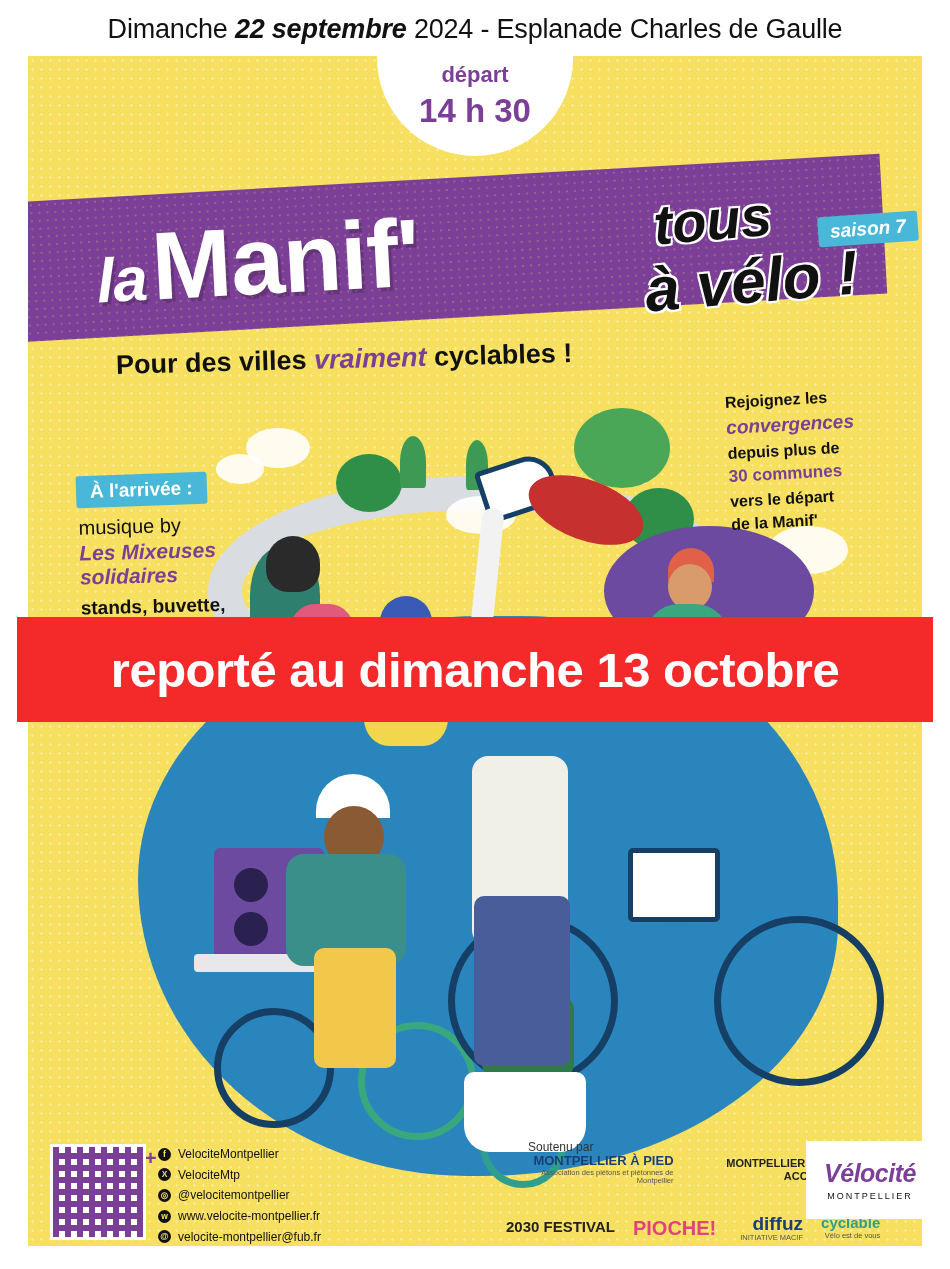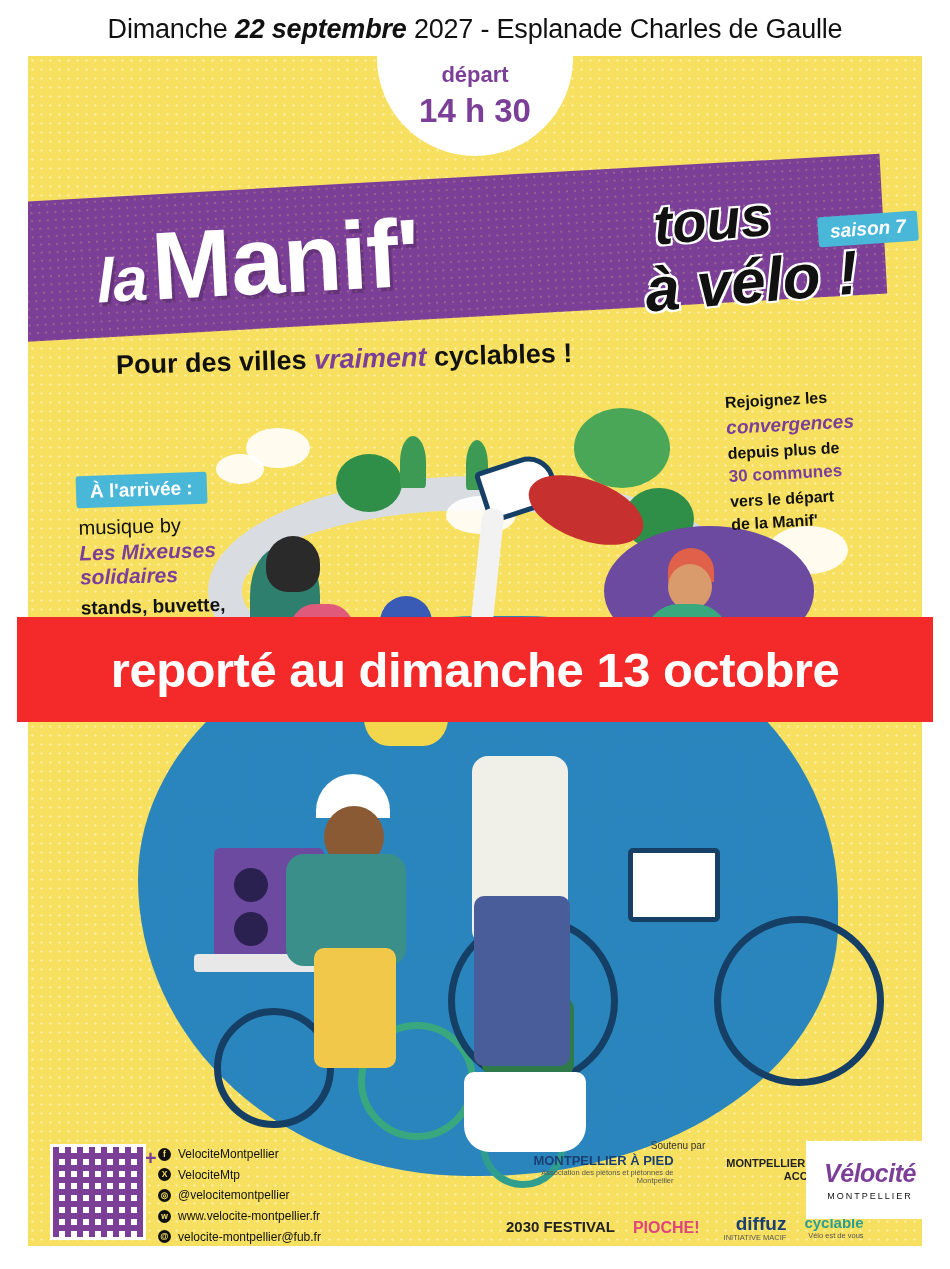--- a/index.html
+++ b/index.html
@@ -323,43 +323,42 @@
     text-align: center;
     flex: none;
     font-weight: bold;
   }
 
   .soutenu {
     position: absolute;
     top: 1084px; left: 500px;
     z-index: 20;
     width: 300px;
-    text-align: center;
-    font-size: 10px;
+    font-size: 12px;
     color: #333333;
   }
   .partner-row {
     position: absolute;
     z-index: 20;
     display: flex;
     align-items: center;
     gap: 18px;
   }
   .partner-row.r1 { top: 1098px; left: 490px; }
   .partner-row.r2 { top: 1157px; left: 478px; }
   .partner {
     font-size: 11px;
     font-weight: bold;
     color: #222222;
     text-align: right;
     line-height: 1.12;
   }
   .partner .sub { font-size: 7.5px; font-weight: normal; color: #555555; }
   .partner.mtp { color: #1b3f73; font-size: 13px; }
-  .partner.pioche { color: #e0447c; font-size: 16px; }
+  .partner.pioche { color: #e0447c; font-size: 20px; }
   .partner.diffuz { color: #1b3f73; font-size: 19px; margin-left: 6px; }
   .partner.cyclable { color: #2f9e8f; font-size: 15px; }
   .partner.festival { color: #222222; font-size: 15px; }
   .partner.vieux { color: #9a7b1f; font-size: 11px; }
 
   .velocite-logo {
     position: absolute;
     top: 1085px; left: 778px;
     width: 128px; height: 78px;
     background: #ffffff;
@@ -389,21 +388,21 @@
     width: 950px; height: 23px;
     background: #ffffff;
     z-index: 25;
   }
 </style>
 </head>
 <body>
 
 <div class="header-strip">
   <div class="header-text">
-    <span>Dimanche </span><b>22 septembre</b><span> 2027 - Esplanade Charles de Gaulle</span>
+    <span>Dimanche </span><b>22 septembre</b><span> 2024 - Esplanade Charles de Gaulle</span>
   </div>
 </div>
 
 <div class="poster">
 
   <div class="depart-bubble">
     <div class="depart-label">départ</div>
     <div class="depart-time">14 h 30</div>
   </div>
 

